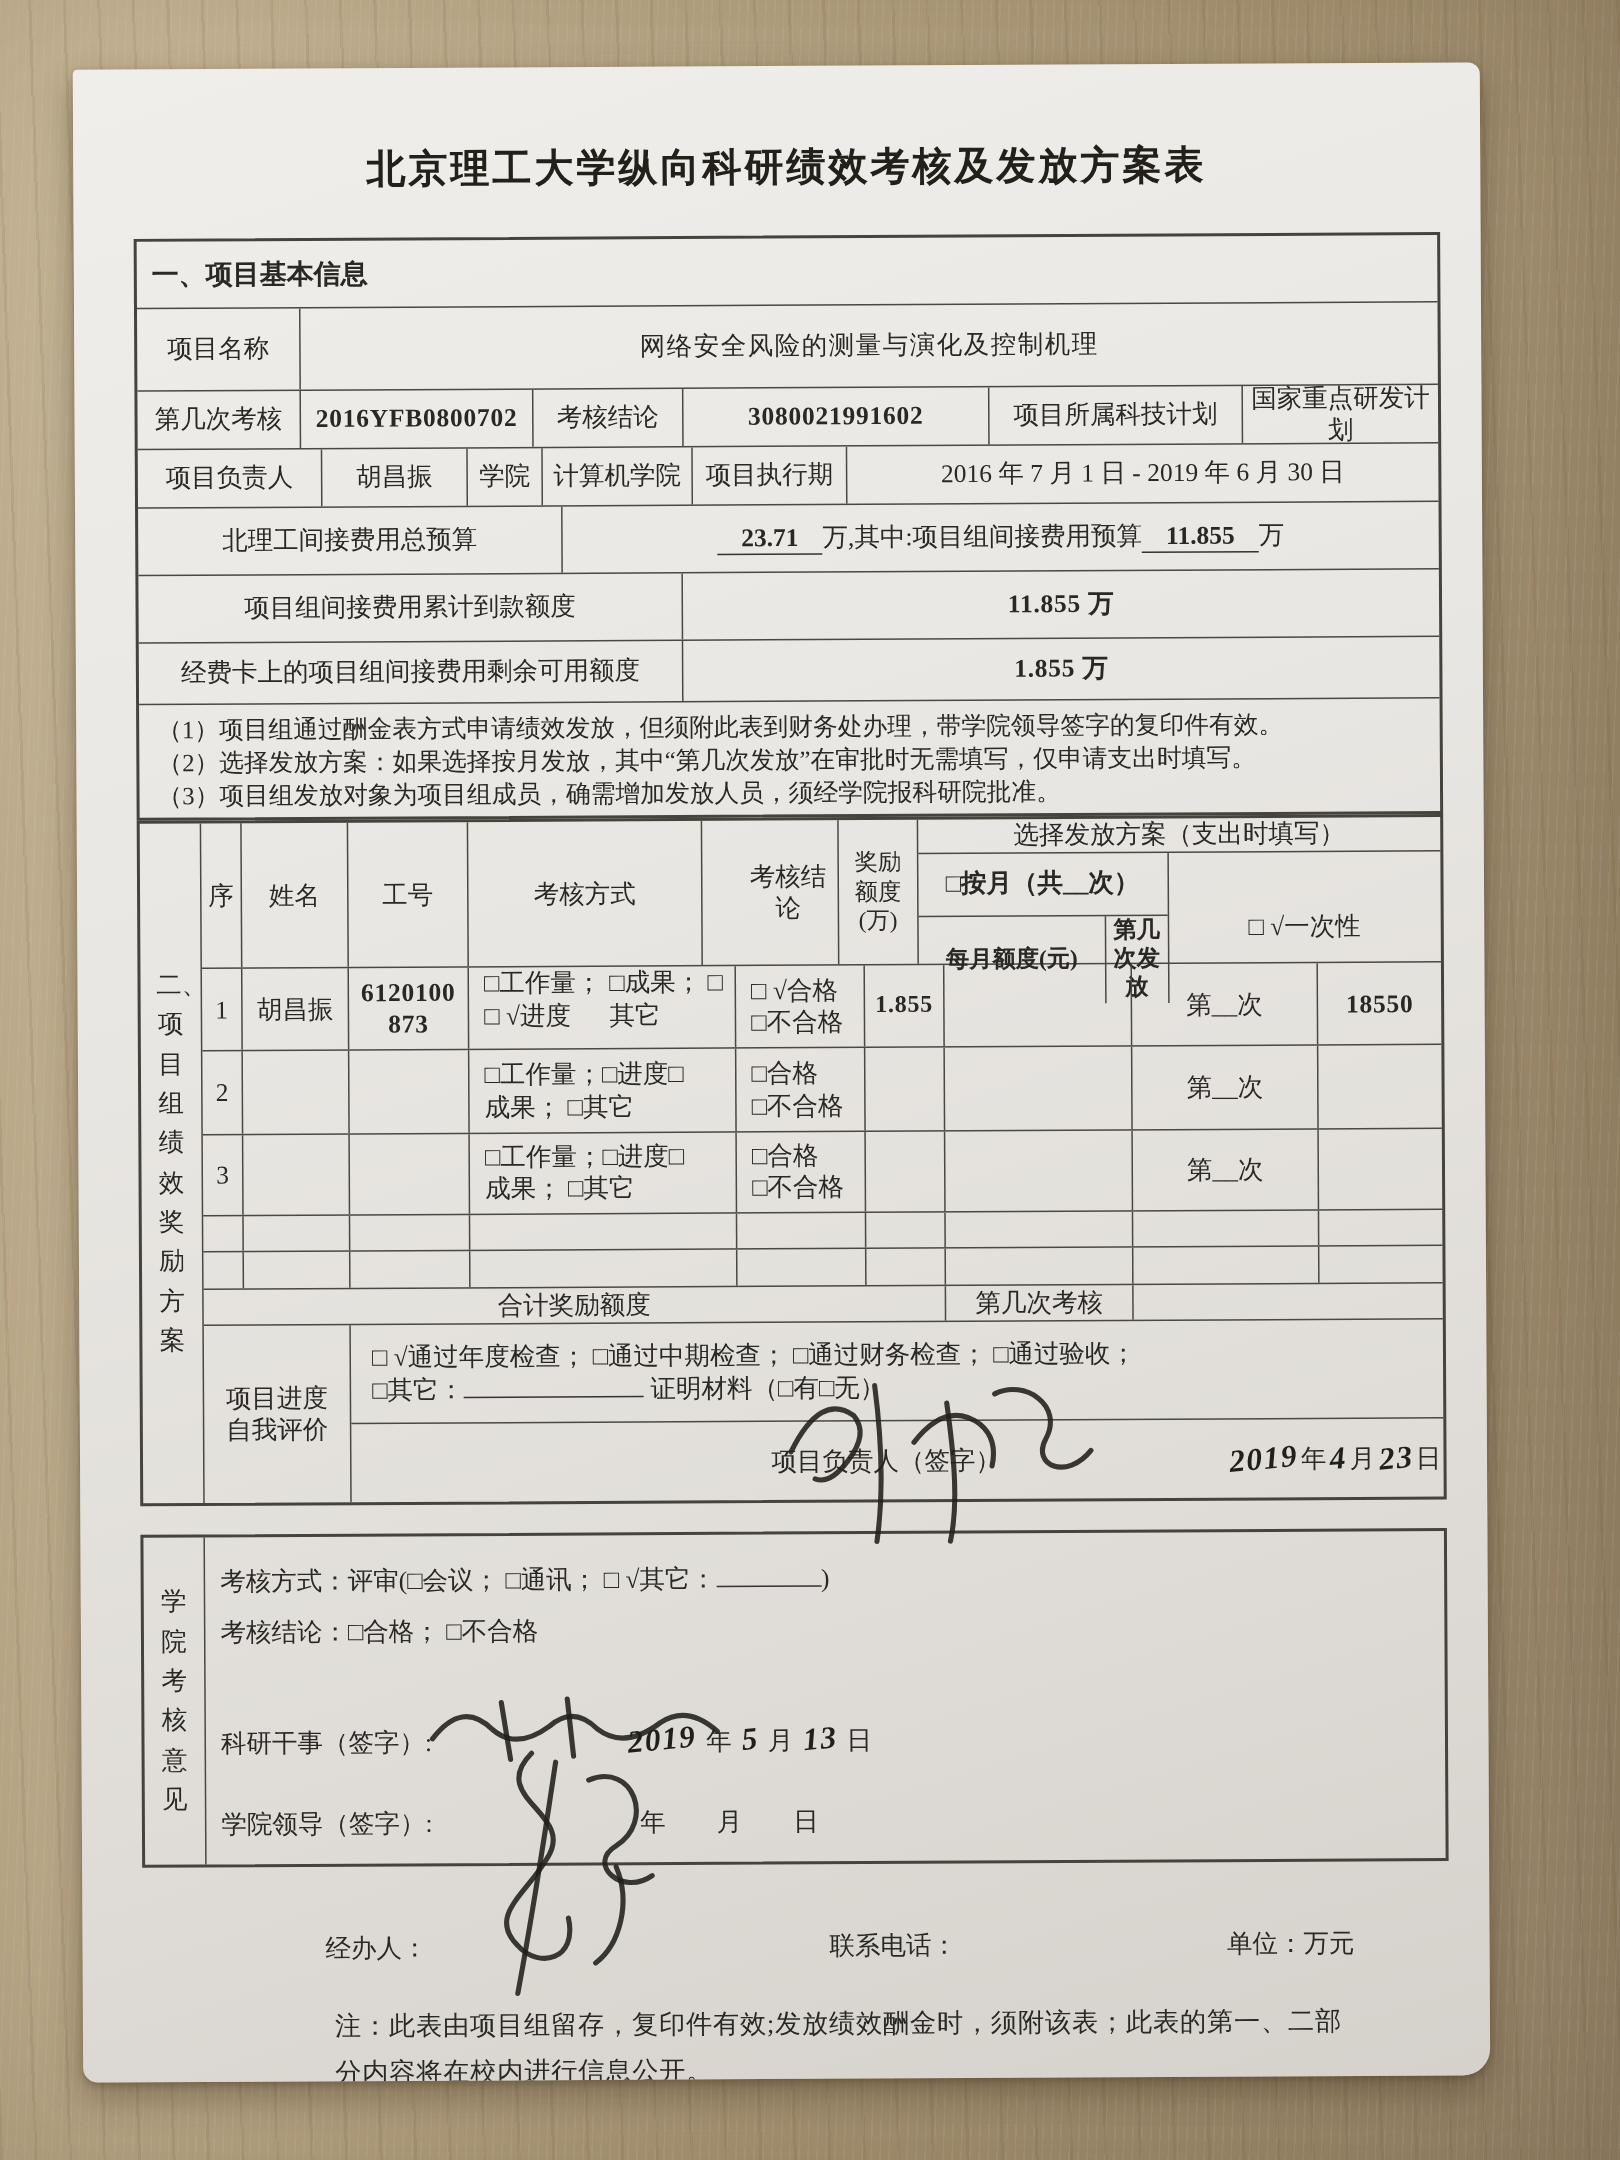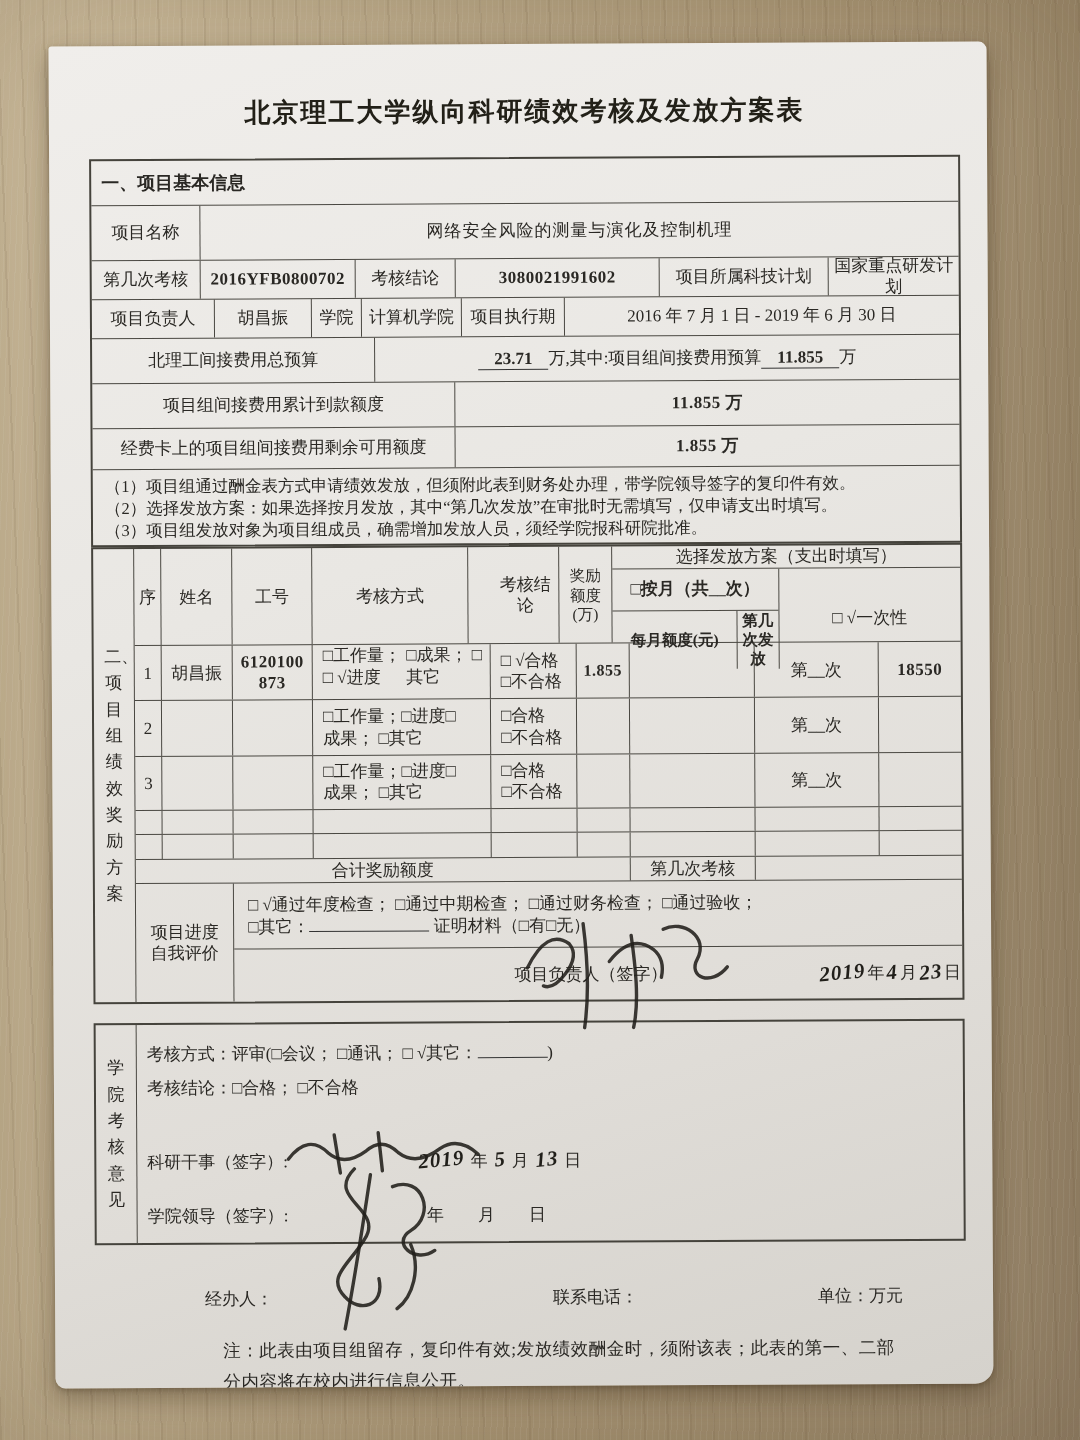--- a/index.html
+++ b/index.html
@@ -271,21 +271,21 @@
         </div>
         <div style="position:absolute;left:10px;top:180px;font-size:17px;">
           <span>学院领导（签字）:</span>
           <span style="display:inline-block;width:130px;"></span>
           <span>年　　月　　日</span>
         </div>
       </div>
     </div>
 
     <div class="footerline">
-      <span style="left:70px;">经办人：</span>
+      <span style="left:82px;">经办人：</span>
       <span style="left:418px;">联系电话：</span>
       <span style="left:683px;">单位：万元</span>
     </div>
 
     <div class="bottom-note">
       <div>注：此表由项目组留存，复印件有效;发放绩效酬金时，须附该表；此表的第一、二部</div>
       <div>分内容将在校内进行信息公开。</div>
     </div>
   </div>
 

